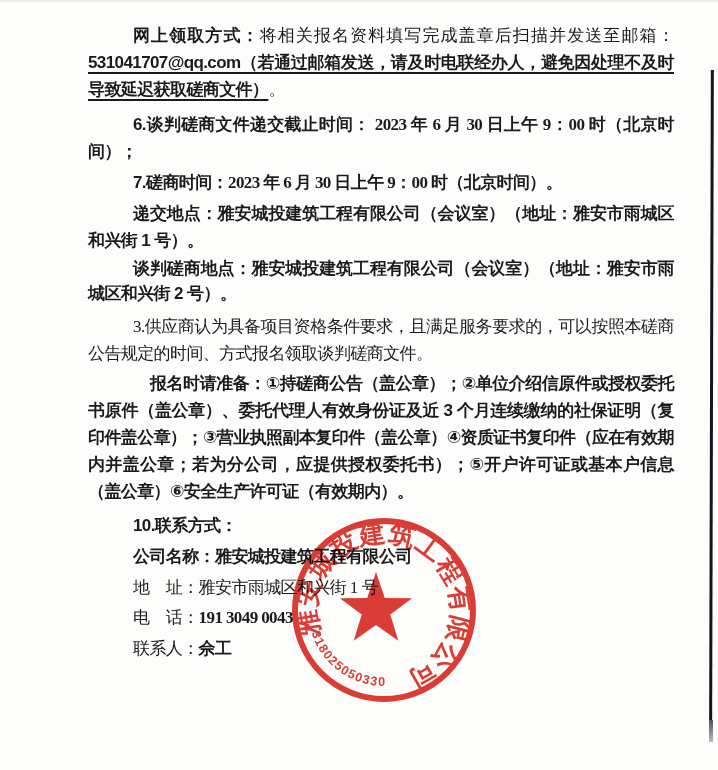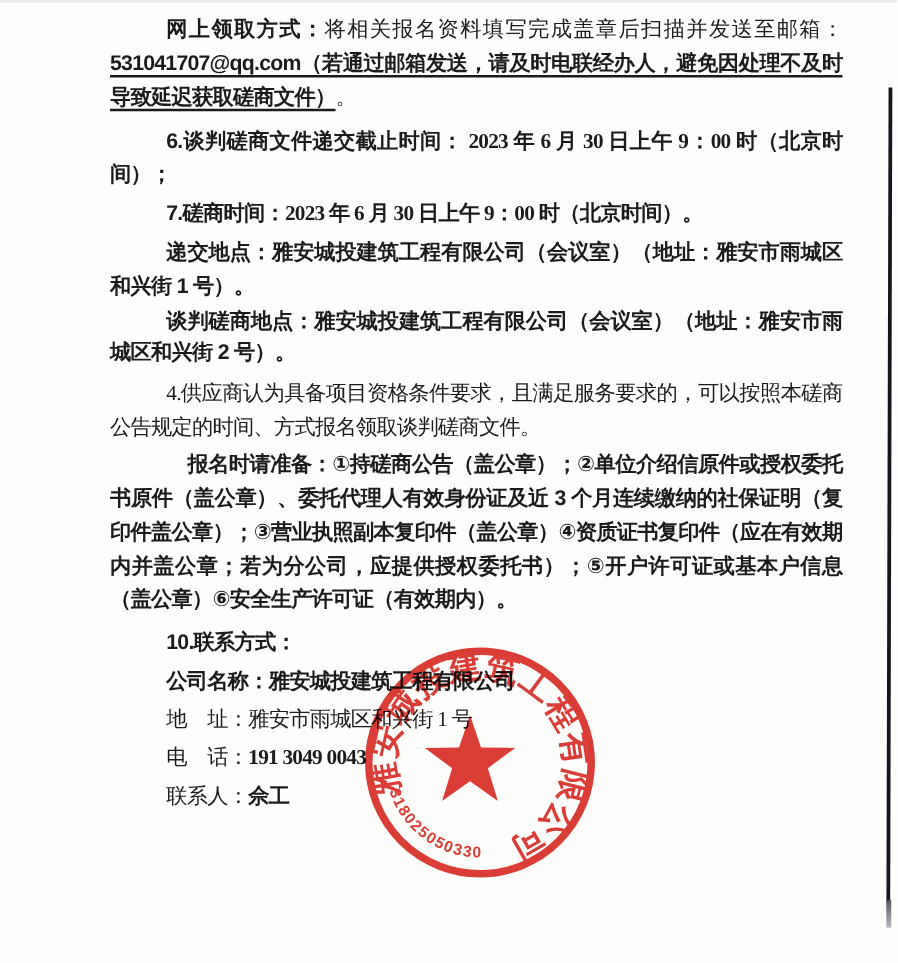--- a/index.html
+++ b/index.html
@@ -6,21 +6,21 @@
   body {
     width:718px; height:770px;
     background:#fdfdfc;
     position:relative;
     overflow:hidden;
     font-family:"Liberation Serif","DejaVu Serif",serif;
     color:#1b1b1b;
   }
   
   .doc {
-    position:absolute; left:88px; top:10px; width:586px;
+    position:absolute; left:88px; top:22px; width:586px;
     font-size:17px; line-height:27px;
     letter-spacing:-0.6px;
     text-align:justify;
   }
   .para { margin:0 0 4px; text-indent:45px; }
   .p-online { margin-bottom:8px; }
   .p-8b { margin-bottom:7px; line-height:25px; }
   .p-8a { margin-bottom:2px; }
   .p-9  { margin-bottom:3px; }
   .p-prep { text-indent:62px; margin-bottom:7px; }
@@ -82,21 +82,21 @@
 
   <p class="para"><span class="hei">6.谈判磋商文件递交截止时间：</span><span class="bold-serif"> 2023 年 6 月 30 日上午 9：00 时（北京时间）；</span></p>
 
   <p class="para"><span class="hei">7.磋商时间：</span><span class="bold-serif">2023 年 6 月 30 日上午 9：00 时（北京时间）。</span></p>
 
 
   <p class="para hei p-8a">递交地点：雅安城投建筑工程有限公司（会议室）（地址：雅安市雨城区和兴街 1 号）。</p>
 
   <p class="para hei p-8b">谈判磋商地点：雅安城投建筑工程有限公司（会议室）（地址：雅安市雨城区和兴街 2 号）。</p>
 
-  <p class="para p-9">4.供应商认为具备项目资格条件要求，且满足服务要求的，可以按照本磋商公告规定的时间、方式报名领取谈判磋商文件。</p>
+  <p class="para p-9">3.供应商认为具备项目资格条件要求，且满足服务要求的，可以按照本磋商公告规定的时间、方式报名领取谈判磋商文件。</p>
 
   <p class="para hei p-prep">报名时请准备：①持磋商公告（盖公章）；②单位介绍信原件或授权委托书原件（盖公章）、委托代理人有效身份证及近 3 个月连续缴纳的社保证明（复印件盖公章）；③营业执照副本复印件（盖公章）④资质证书复印件（应在有效期内并盖公章；若为分公司，应提供授权委托书）；⑤开户许可证或基本户信息（盖公章）⑥安全生产许可证（有效期内）。</p>
 
   <p class="para hei p-10">10.联系方式：</p>
 
   <p class="contact-line"><span class="hei">公司名称：</span><span class="hei">雅安城投建筑工程有限公司</span></p>
 
   <p class="contact-line"><span>地　址：</span><span>雅安市雨城区和兴街 1 号</span></p>
 
   <p class="contact-line"><span>电　话：</span><span class="bold-serif">191 3049 0043</span></p>

